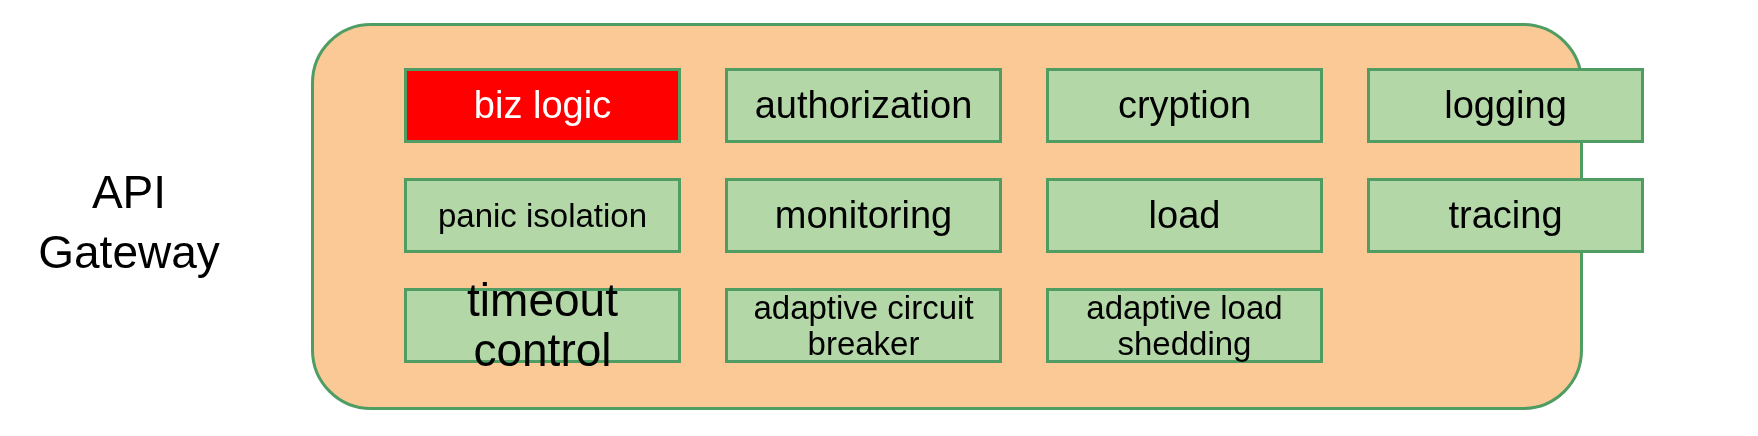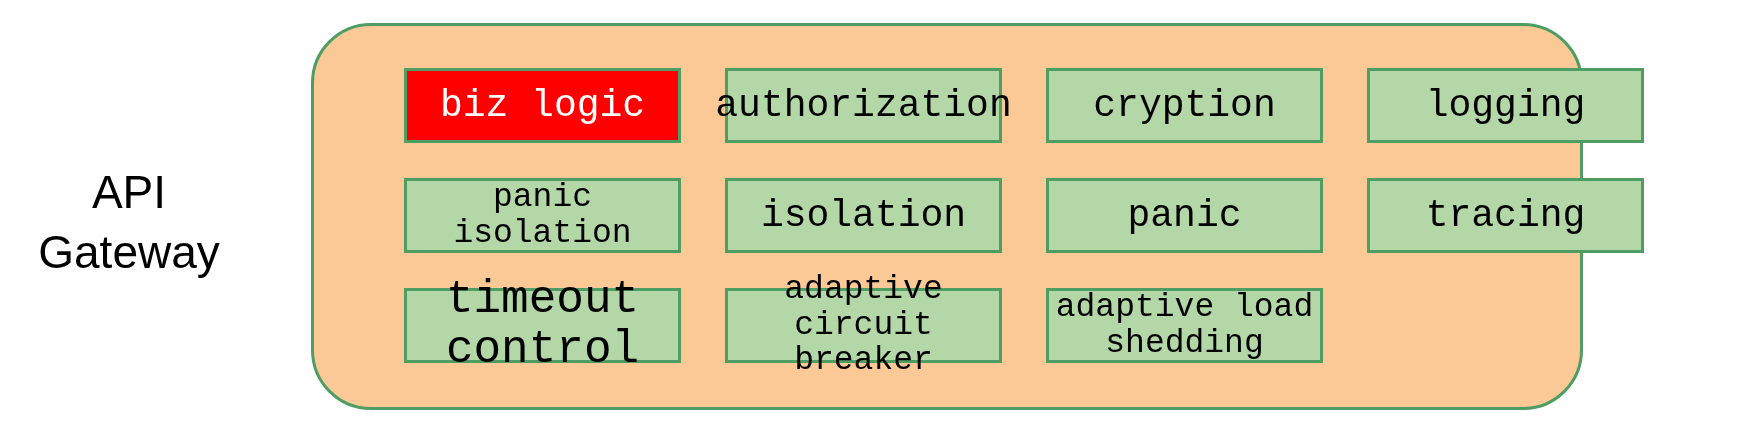--- a/index.html
+++ b/index.html
@@ -36,21 +36,20 @@
   }
   .gateway-container {
     position: absolute;
     left: 311px;
     top: 23px;
     width: 1272px;
     height: 387px;
     background: var(--container-fill);
     border: 3px solid var(--border-green);
     border-radius: 60px;
-    font-family: Liberation Mono, monospace;
   }
   .component-grid {
     display: grid;
     grid-template-columns: repeat(4, 277px);
     grid-auto-rows: 75px;
     column-gap: 44px;
     row-gap: 35px;
     padding: 42px 0 0 90px;
   }
   .box {
@@ -82,22 +81,22 @@
     <div>Gateway</div>
   </div>
 
   <div class="gateway-container">
     <div class="component-grid">
         <div class="box variant-highlight size-default">biz logic</div>
         <div class="box variant-normal size-default">authorization</div>
         <div class="box variant-normal size-default">cryption</div>
         <div class="box variant-normal size-default">logging</div>
         <div class="box variant-normal size-small">panic isolation</div>
-        <div class="box variant-normal size-default">isolation</div>
-        <div class="box variant-normal size-default">panic</div>
+        <div class="box variant-normal size-default">monitoring</div>
+        <div class="box variant-normal size-default">load</div>
         <div class="box variant-normal size-default">tracing</div>
         <div class="box variant-normal size-medium">timeout control</div>
         <div class="box variant-normal size-small">adaptive circuit breaker</div>
         <div class="box variant-normal size-small">adaptive load shedding</div>
       </div>
   </div>
 
 </div>
 
 </body></html>

